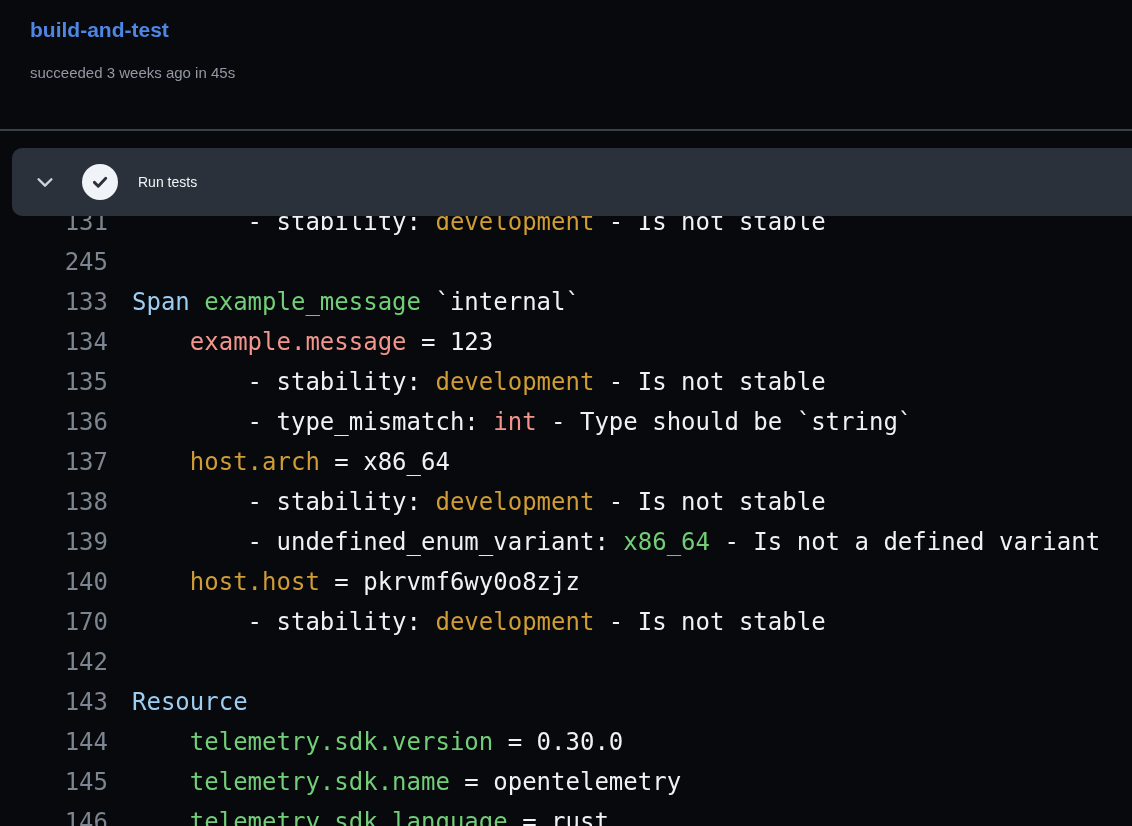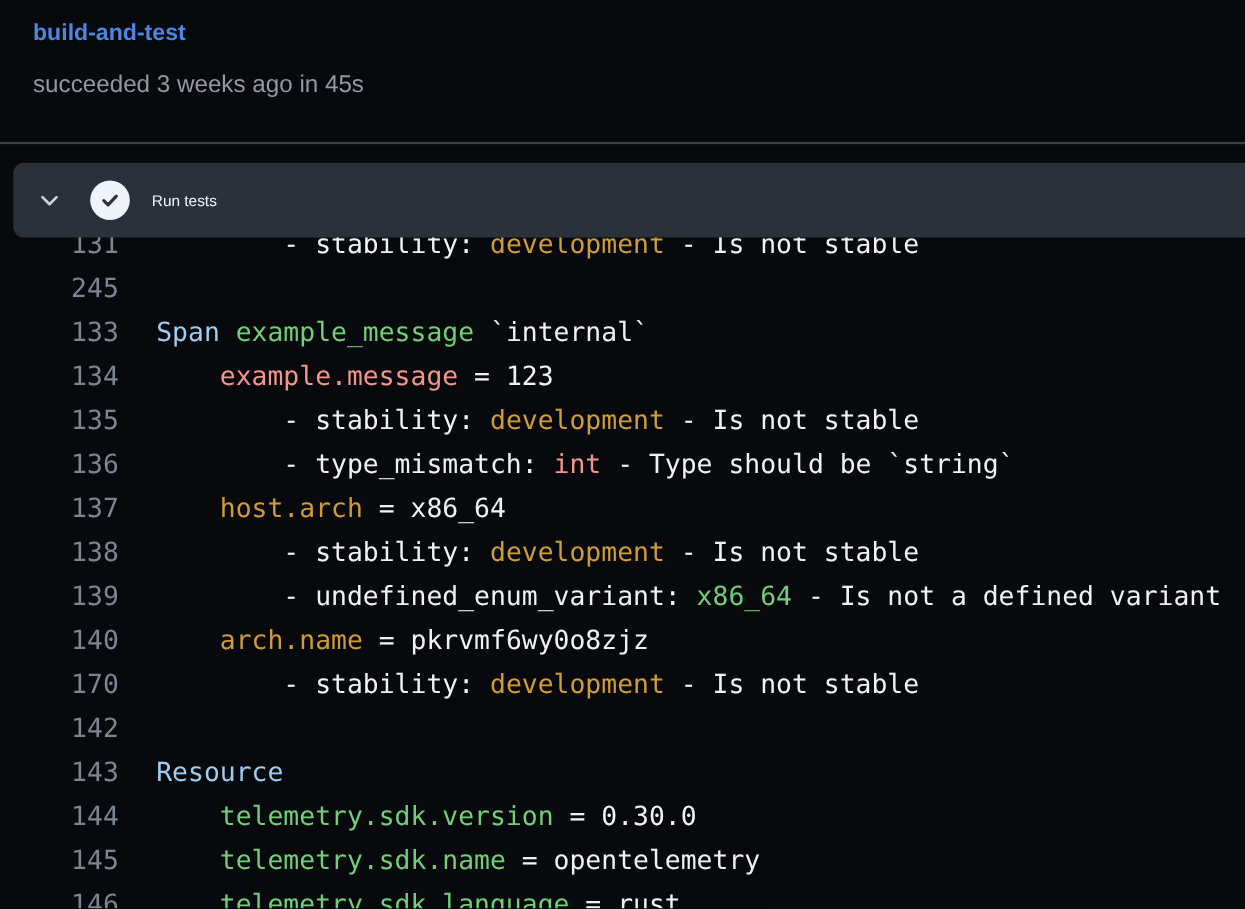--- a/index.html
+++ b/index.html
@@ -8,21 +8,21 @@
     background:var(--page_bg,#07090d); overflow:hidden;
     font-family:"Liberation Sans", sans-serif;
   }
   .job-title {
     position:absolute; top:18px; left:30px;
     font-size:21px; font-weight:700; color:var(--title_blue);
     cursor:pointer;
   }
   .job-status {
     position:absolute; top:64px; left:30px;
-    font-size:22px; color:var(--muted_gray);
+    font-size:15px; color:var(--muted_gray);
   }
   .divider {
     position:absolute; top:129px; left:0; right:0; height:2px;
     background:var(--divider);
   }
   .step-bar {
     position:absolute; top:148px; left:12px; right:0; height:68px;
     background:var(--bar_bg); border-radius:10px 0 0 10px;
     display:flex; align-items:center; z-index:2; cursor:pointer;
   }
@@ -36,21 +36,21 @@
   .log {
     position:absolute; top:202px; left:0; right:0; z-index:1;
     font-family:"DejaVu Sans Mono","Liberation Mono",monospace;
     font-size:24px;
   }
   .log-row { height:40px; display:flex; white-space:pre; }
   .gutter {
     width:108px; flex:none; text-align:right; line-height:40px;
     color:var(--line_number); cursor:pointer;
   }
-  .content { margin-left:34px; line-height:40px; }
+  .content { margin-left:24px; line-height:40px; }
   .c-white  { color:var(--log_white); }
   .c-green  { color:var(--log_green); }
   .c-yellow { color:var(--log_yellow); }
   .c-red    { color:var(--log_red); }
   .c-blue   { color:var(--log_blue); }
   .bold     { font-weight:400; }
 </style>
 </head>
 <body>
 
@@ -78,21 +78,21 @@
   <div class="log" id="log">
       <div class="log-row"><span class="gutter">131</span><span class="content"><span class="c-white">        - stability: </span><span class="c-yellow">development</span><span class="c-white"> - Is not stable</span></span></div>
       <div class="log-row"><span class="gutter">245</span><span class="content"></span></div>
       <div class="log-row"><span class="gutter">133</span><span class="content"><span class="c-blue bold">Span</span><span class="c-white"> </span><span class="c-green">example_message</span><span class="c-white"> `internal`</span></span></div>
       <div class="log-row"><span class="gutter">134</span><span class="content"><span class="c-white">    </span><span class="c-red">example.message</span><span class="c-white"> = </span><span class="c-white bold">123</span></span></div>
       <div class="log-row"><span class="gutter">135</span><span class="content"><span class="c-white">        - stability: </span><span class="c-yellow">development</span><span class="c-white"> - Is not stable</span></span></div>
       <div class="log-row"><span class="gutter">136</span><span class="content"><span class="c-white">        - type_mismatch: </span><span class="c-red">int</span><span class="c-white"> - Type should be `string`</span></span></div>
       <div class="log-row"><span class="gutter">137</span><span class="content"><span class="c-white">    </span><span class="c-yellow">host.arch</span><span class="c-white"> = x86_64</span></span></div>
       <div class="log-row"><span class="gutter">138</span><span class="content"><span class="c-white">        - stability: </span><span class="c-yellow">development</span><span class="c-white"> - Is not stable</span></span></div>
       <div class="log-row"><span class="gutter">139</span><span class="content"><span class="c-white">        - undefined_enum_variant: </span><span class="c-green">x86_64</span><span class="c-white"> - Is not a defined variant</span></span></div>
-      <div class="log-row"><span class="gutter">140</span><span class="content"><span class="c-white">    </span><span class="c-yellow">arch.name</span><span class="c-white"> = pkrvmf6wy0o8zjz</span></span></div>
+      <div class="log-row"><span class="gutter">140</span><span class="content"><span class="c-white">    </span><span class="c-yellow">host.host</span><span class="c-white"> = pkrvmf6wy0o8zjz</span></span></div>
       <div class="log-row"><span class="gutter">170</span><span class="content"><span class="c-white">        - stability: </span><span class="c-yellow">development</span><span class="c-white"> - Is not stable</span></span></div>
       <div class="log-row"><span class="gutter">142</span><span class="content"></span></div>
       <div class="log-row"><span class="gutter">143</span><span class="content"><span class="c-blue bold">Resource</span></span></div>
       <div class="log-row"><span class="gutter">144</span><span class="content"><span class="c-white">    </span><span class="c-green">telemetry.sdk.version</span><span class="c-white"> = </span><span class="c-white bold">0.30.0</span></span></div>
       <div class="log-row"><span class="gutter">145</span><span class="content"><span class="c-white">    </span><span class="c-green">telemetry.sdk.name</span><span class="c-white"> = opentelemetry</span></span></div>
       <div class="log-row"><span class="gutter">146</span><span class="content"><span class="c-white">    </span><span class="c-green">telemetry.sdk.language</span><span class="c-white"> = rust</span></span></div>
     </div>
 
 </div>
 

